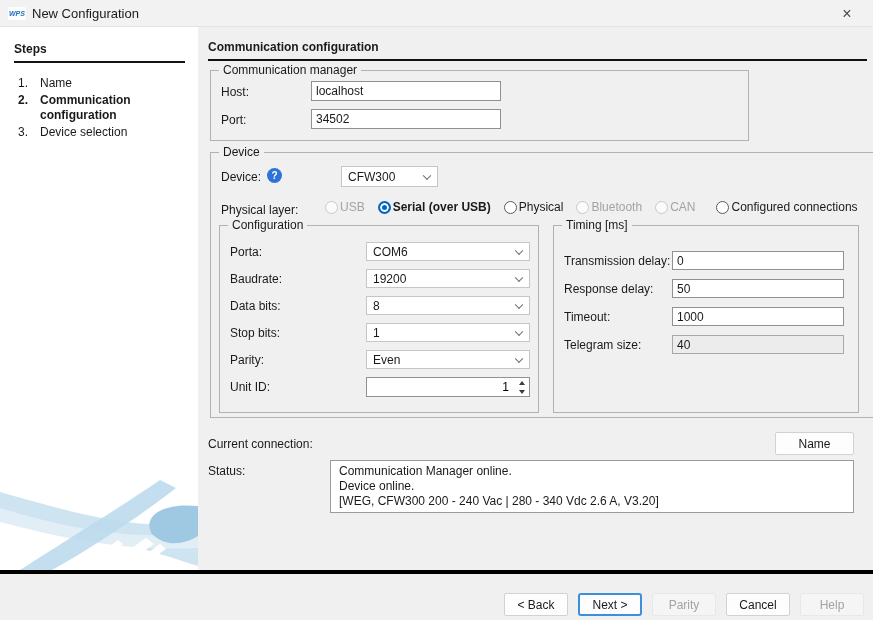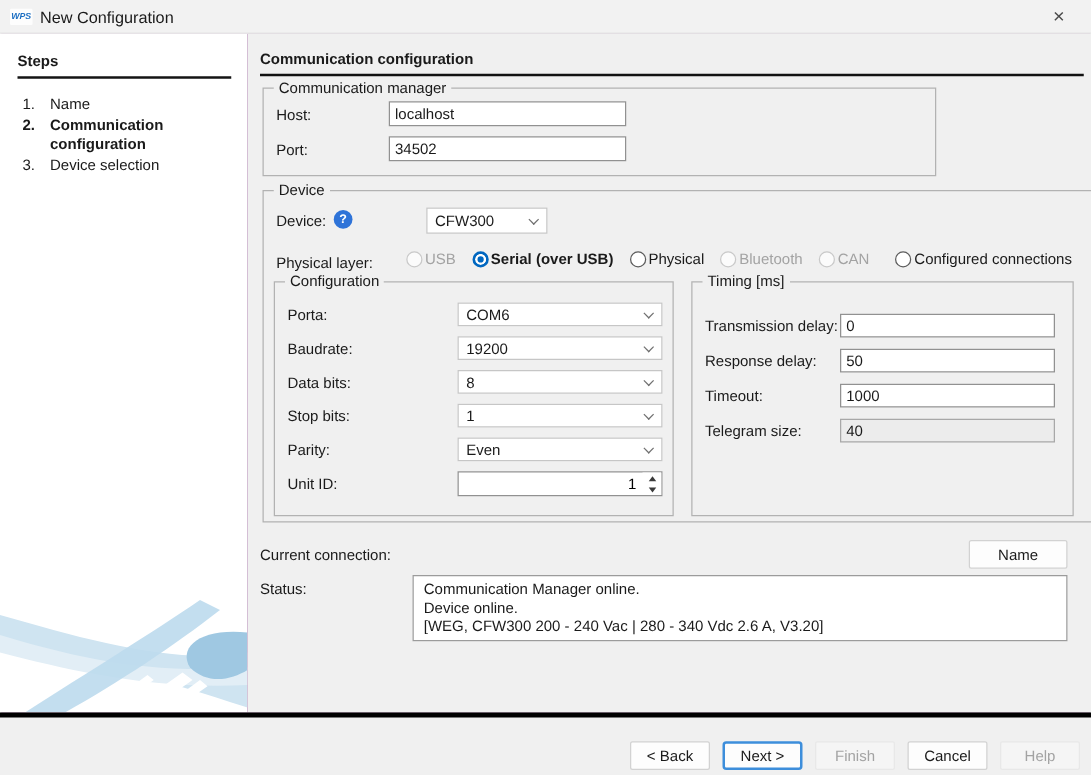--- a/index.html
+++ b/index.html
@@ -227,19 +227,19 @@
       <div>Communication Manager online.</div>
       <div>Device online.</div>
       <div>[WEG, CFW300 200 - 240 Vac | 280 - 340 Vdc 2.6 A, V3.20]</div>
     </div>
   </div>
 
   <div class="footer">
     <div class="btnrow">
       <div class="btn">&lt; Back</div>
       <div class="btn focused">Next &gt;</div>
-      <div class="btn disabled">Finish</div>
+      <div class="btn disabled">Parity</div>
       <div class="btn">Cancel</div>
       <div class="btn disabled">Help</div>
     </div>
   </div>
 
 </div>
 
 </body></html>

